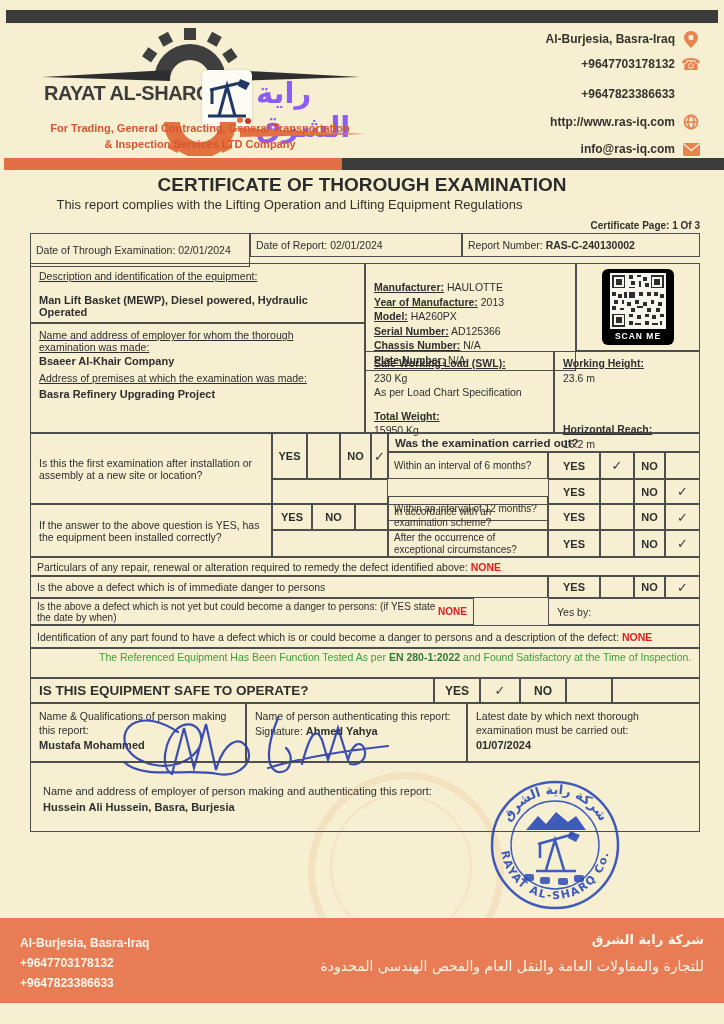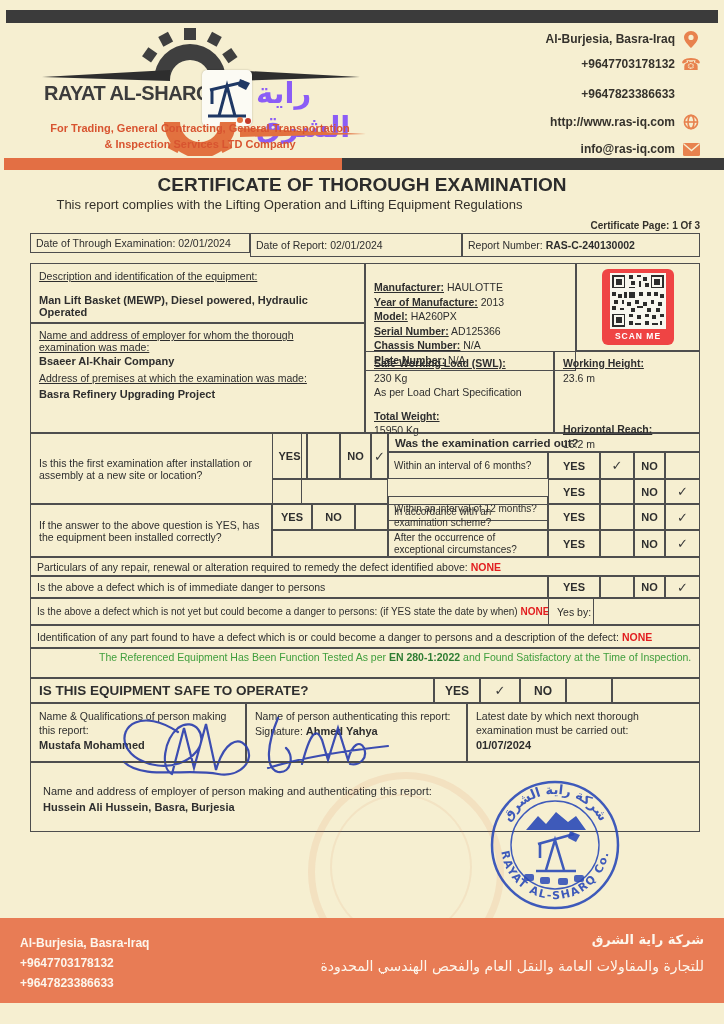--- a/index.html
+++ b/index.html
@@ -104,21 +104,21 @@
   </span>
 </div>
 
 <div class="abs" style="left:4px;top:158px;width:338px;height:12px;background:#e36f44;"></div>
 <div class="abs" style="left:342px;top:158px;width:382px;height:12px;background:#3b3b3b;"></div>
 
 <div class="abs" style="left:0;top:174px;width:724px;text-align:center;font-size:19px;font-weight:bold;color:#2c2c2c;">CERTIFICATE OF THOROUGH EXAMINATION</div>
 <div class="abs" style="left:0;top:197px;width:579px;text-align:center;font-size:13px;color:#33302a;">This report complies with the Lifting Operation and Lifting Equipment Regulations</div>
 <div class="abs" style="left:460px;top:220px;width:240px;text-align:right;font-size:10px;font-weight:bold;color:#33302a;">Certificate Page: 1 Of 3</div>
 
-<div class="cell vc" style="left:30px;top:233px;width:220px;height:20px;">
+<div class="cell vc" style="left:30px;top:233px;width:220px;height:34px;">
   <span style="white-space:pre;">Date of Through Examination: </span>
     <span>02/01/2024</span>
 </div>
 <div class="cell vc" style="left:250px;top:233px;width:212px;height:24px;">
   <span style="white-space:pre;">Date of Report: </span>
     <span>02/01/2024</span>
 </div>
 <div class="cell vc" style="left:462px;top:233px;width:238px;height:24px;">
   <span style="white-space:pre;">Report Number: </span>
     <span class="bold">RAS-C-240130002</span>
@@ -136,21 +136,21 @@
 </div>
 <div class="cell" style="left:365px;top:263px;width:211px;height:108px;padding:16px 8px;">
   <div class="specline"><span class="bold ul">Manufacturer:</span><span style="white-space:pre;"> HAULOTTE</span></div>
   <div class="specline"><span class="bold ul">Year of Manufacture:</span><span style="white-space:pre;"> 2013</span></div>
   <div class="specline"><span class="bold ul">Model:</span><span style="white-space:pre;"> HA260PX</span></div>
   <div class="specline"><span class="bold ul">Serial Number:</span><span style="white-space:pre;"> AD125366</span></div>
   <div class="specline"><span class="bold ul">Chassis Number:</span><span style="white-space:pre;"> N/A</span></div>
   <div class="specline"><span class="bold ul">Plate Number:</span><span style="white-space:pre;"> N/A</span></div>
 </div>
 <div class="cell cc" style="left:576px;top:263px;width:124px;height:88px;">
-  <div style="width:64px;background:#ef4444;border-radius:6px;padding:4px 4px 3px;">
+  <div style="width:64px;background:#000000;border-radius:6px;padding:4px 4px 3px;">
     <div style="width:56px;height:56px;background:#f8f7ef;margin:0 auto;">
       <svg width="56" height="56" viewBox="0 0 29 29" shape-rendering="crispEdges">
         <g fill="#2c2c2c">
           <path d="M1,1h7v7h-7z M2,2v5h5v-5z" fill-rule="evenodd"></path>
             <rect x="3" y="3" width="3" height="3"></rect>
           <path d="M21,1h7v7h-7z M22,2v5h5v-5z" fill-rule="evenodd"></path>
             <rect x="23" y="3" width="3" height="3"></rect>
           <path d="M1,21h7v7h-7z M2,22v5h5v-5z" fill-rule="evenodd"></path>
             <rect x="3" y="23" width="3" height="3"></rect>
           <rect x="10" y="1" width="2" height="2"></rect>
@@ -204,21 +204,21 @@
   <div class="bold ul specline" style="margin-top:9px;">Total Weight:</div>
   <div class="specline">15950 Kg</div>
 </div>
 <div class="cell" style="left:554px;top:351px;width:146px;height:82px;padding:4px 8px;">
   <div class="bold ul specline">Working Height:</div>
   <div class="specline">23.6 m</div>
   <div class="bold ul specline" style="margin-top:37px;">Horizontal Reach:</div>
   <div class="specline">16.2 m</div>
 </div>
 
-<div class="cell vc" style="left:30px;top:433px;width:272px;height:71px;padding:2px 8px;">Is this the first examination after installation or assembly at a new site or location?</div>
+<div class="cell vc" style="left:30px;top:433px;width:242px;height:71px;padding:2px 8px;">Is this the first examination after installation or assembly at a new site or location?</div>
 <div class="cell cc bold" style="left:272px;top:433px;width:35px;height:46px;font-size:11px;">YES</div>
 <div class="cell cc chk" style="left:307px;top:433px;width:33px;height:46px;"></div>
 <div class="cell cc bold" style="left:340px;top:433px;width:31px;height:46px;font-size:11px;">NO</div>
 <div class="cell cc chk" style="left:371px;top:433px;width:17px;height:46px;">✓</div>
 <div class="cell" style="left:272px;top:479px;width:116px;height:25px;"></div>
 <div class="cell vc bold" style="left:388px;top:433px;width:312px;height:19px;font-size:11.5px;padding:0 6px;">Was the examination carried out?</div>
 
 <div class="cell vc" style="left:388px;top:452px;width:160px;height:27px;font-size:10px;">Within an interval of 6 months?</div>
 <div class="cell cc bold" style="left:548px;top:452px;width:52px;height:27px;font-size:11px;">YES</div>
 <div class="cell cc chk" style="left:600px;top:452px;width:34px;height:27px;">✓</div>
@@ -252,21 +252,21 @@
 <div class="cell vc" style="left:30px;top:557px;width:670px;height:19px;padding:0 6px;">
   <span style="white-space:pre-wrap;">Particulars of any repair, renewal or alteration required to remedy the defect identified above: </span>
     <span class="red">NONE</span>
 </div>
 <div class="cell vc" style="left:30px;top:576px;width:518px;height:22px;padding:0 6px;">Is the above a defect which is of immediate danger to persons</div>
 <div class="cell cc bold" style="left:548px;top:576px;width:52px;height:22px;font-size:11px;">YES</div>
 <div class="cell cc chk" style="left:600px;top:576px;width:34px;height:22px;"></div>
 <div class="cell cc bold" style="left:634px;top:576px;width:31px;height:22px;font-size:11px;">NO</div>
 <div class="cell cc chk" style="left:665px;top:576px;width:35px;height:22px;">✓</div>
 
-<div class="cell vc" style="left:30px;top:598px;width:564px;height:27px;padding:0 6px;font-size:10px;">
+<div class="cell vc" style="left:30px;top:598px;width:444px;height:27px;padding:0 6px;font-size:10px;">
   <span style="white-space:pre-wrap;">Is the above a defect which is not yet but could become a danger to persons: (if YES state the date by when) </span>
     <span class="red">NONE</span>
 </div>
 <div class="cell vc" style="left:548px;top:598px;width:152px;height:27px;padding:0 8px;">Yes by:</div>
 
 <div class="cell vc" style="left:30px;top:625px;width:670px;height:23px;padding:0 6px;">
   <span style="white-space:pre-wrap;">Identification of any part found to have a defect which is or could become a danger to persons and a description of the defect: </span>
     <span class="red">NONE</span>
 </div>
 

